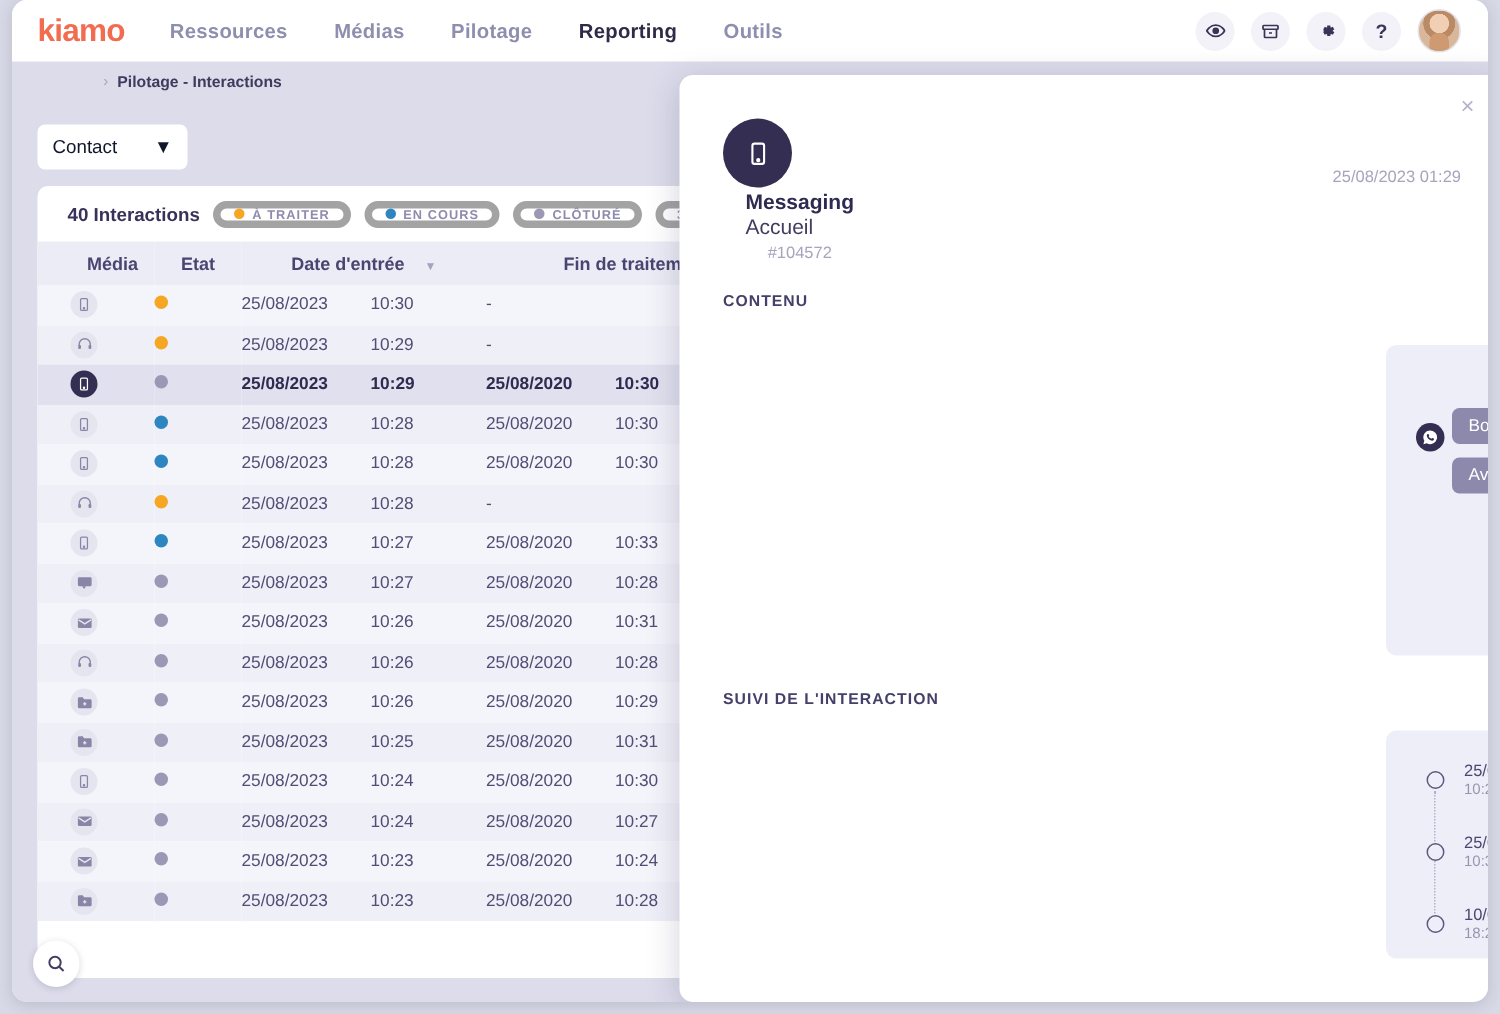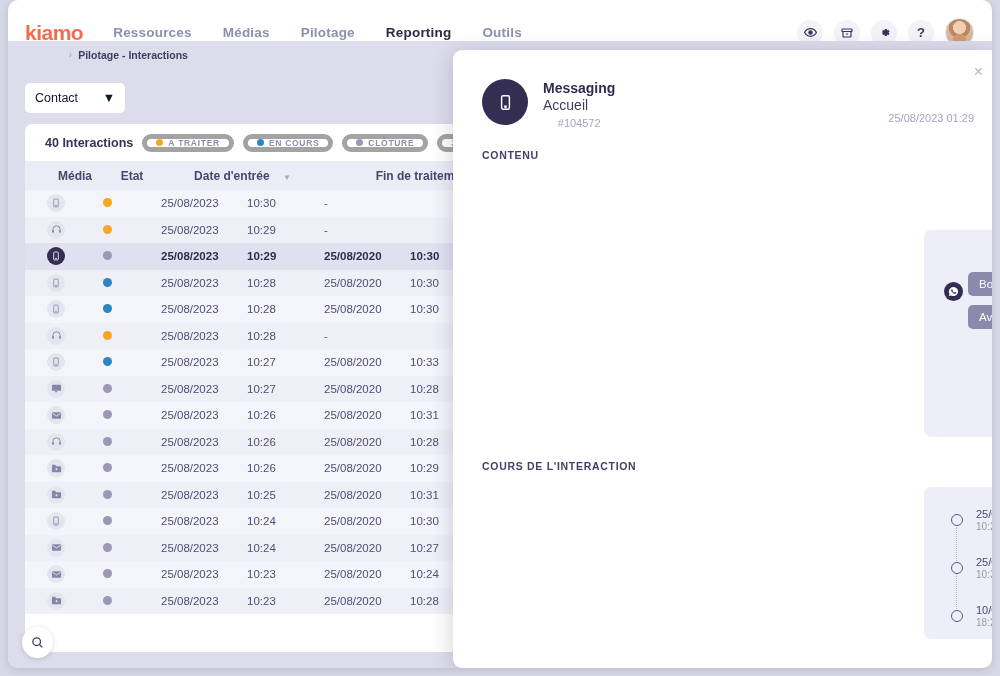--- a/index.html
+++ b/index.html
@@ -24,21 +24,21 @@
     border-radius: 10px;
     overflow: hidden;
     box-shadow: 0 2px 10px rgba(60,60,90,.18);
   }
 
   
   .topnav {
     position: absolute; left: 0; top: 0;
     width: 984px; height: 41px;
     background: #ffffff;
-    display: flex; align-items: center; margin-top: 12px;
+    display: flex; align-items: center;
   }
   .logo {
     margin-left: 17px;
     font-size: 21px; font-weight: bold;
     color: #f26c4f; letter-spacing: -0.5px;
   }
   .navlinks { display: flex; align-items: center; margin-left: 30px; gap: 31px; }
   .navlink {
     font-size: 13.5px; font-weight: bold;
     color: #8e8fae; letter-spacing: .2px; cursor: pointer;
@@ -178,21 +178,21 @@
     width: 547px; height: 618px;
     background: #ffffff;
     border-radius: 9px;
     box-shadow: 0 4px 22px rgba(55,50,90,.22);
     z-index: 10;
   }
   .modal-close {
     position: absolute; right: 17px; top: 14px;
     font-size: 16px; color: #b6b3c8; cursor: pointer; line-height: 1;
   }
-  .m-head { display: flex; align-items: flex-start; padding: 29px 0 0 29px; }
+  .m-head { display: flex; align-items: flex-start; padding: 29px 0 0 29px; flex-direction: column; }
   .m-avatar {
     width: 46px; height: 46px; border-radius: 50%;
     background: #332e52; color: #fff;
     display: flex; align-items: center; justify-content: center; flex: none;
   }
   .m-titles { margin-left: 15px; padding-top: 1px; }
   .m-t1 { font-size: 14px; font-weight: bold; color: #2f2b50; line-height: 1.22; }
   .m-t2 { font-size: 14px; color: #413c60; line-height: 1.22; }
   .m-id { font-size: 11px; color: #a7a4bd; margin-top: 3px; text-align: center; }
   .m-date {
@@ -767,21 +767,21 @@
 
         </div>
 
         <div class="bub-in b2">
           <span>Avez-vous bien reçu les documents que vous m'aviez demandé ?</span>
 
         </div>
 
       </div>
 
-      <div class="sectitle" style="margin-top:0;position:absolute;top:410px;">COURS DE L'INTERACTION</div>
+      <div class="sectitle" style="margin-top:0;position:absolute;top:410px;">SUIVI DE L'INTERACTION</div>
 
       <div class="timeline">
         <div class="tl-line"></div>
         <div id="tlrows">
             <div class="tl-row" style="top: 9px;">
               <span class="tl-ring"></span>
               <div class="tl-date">
                 <div class="tl-d1">25/08/2023</div>
                 <div class="tl-d2">10:29</div>
               </div>

